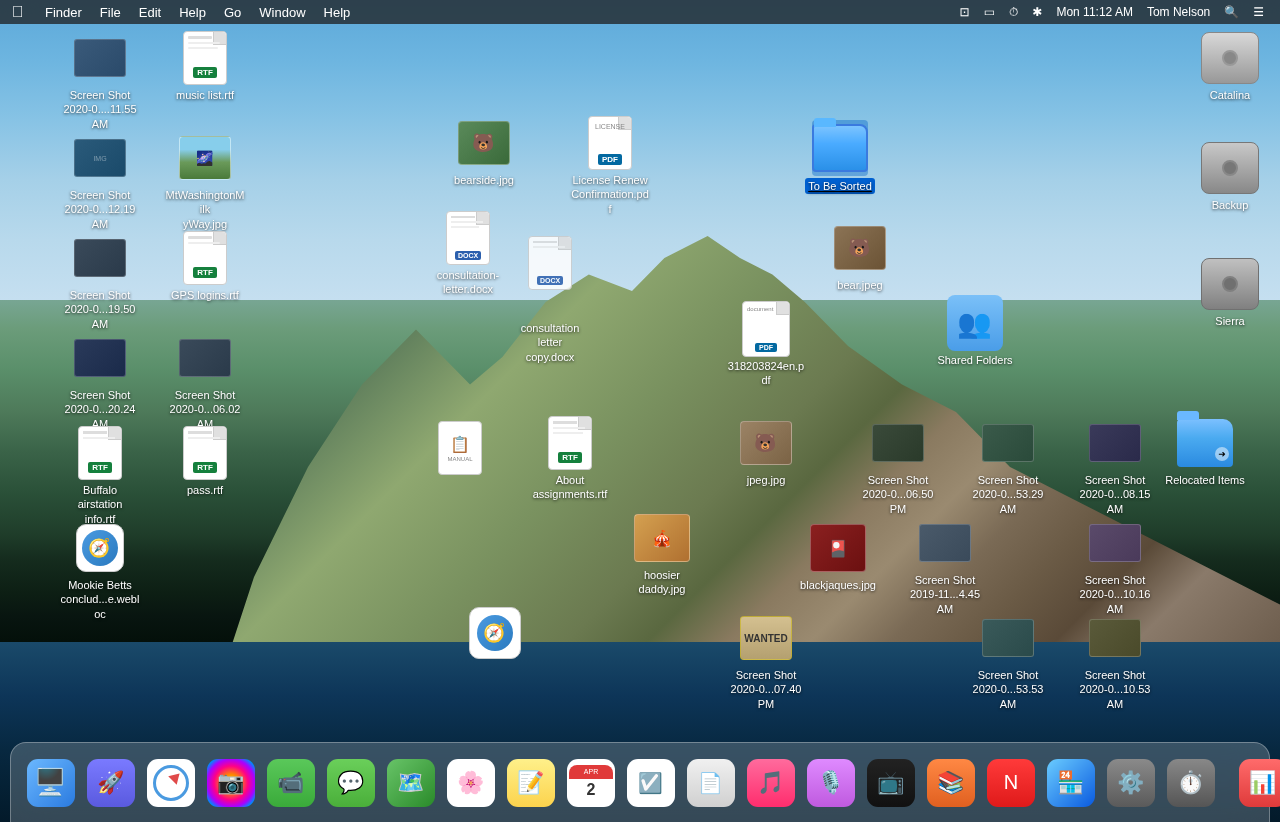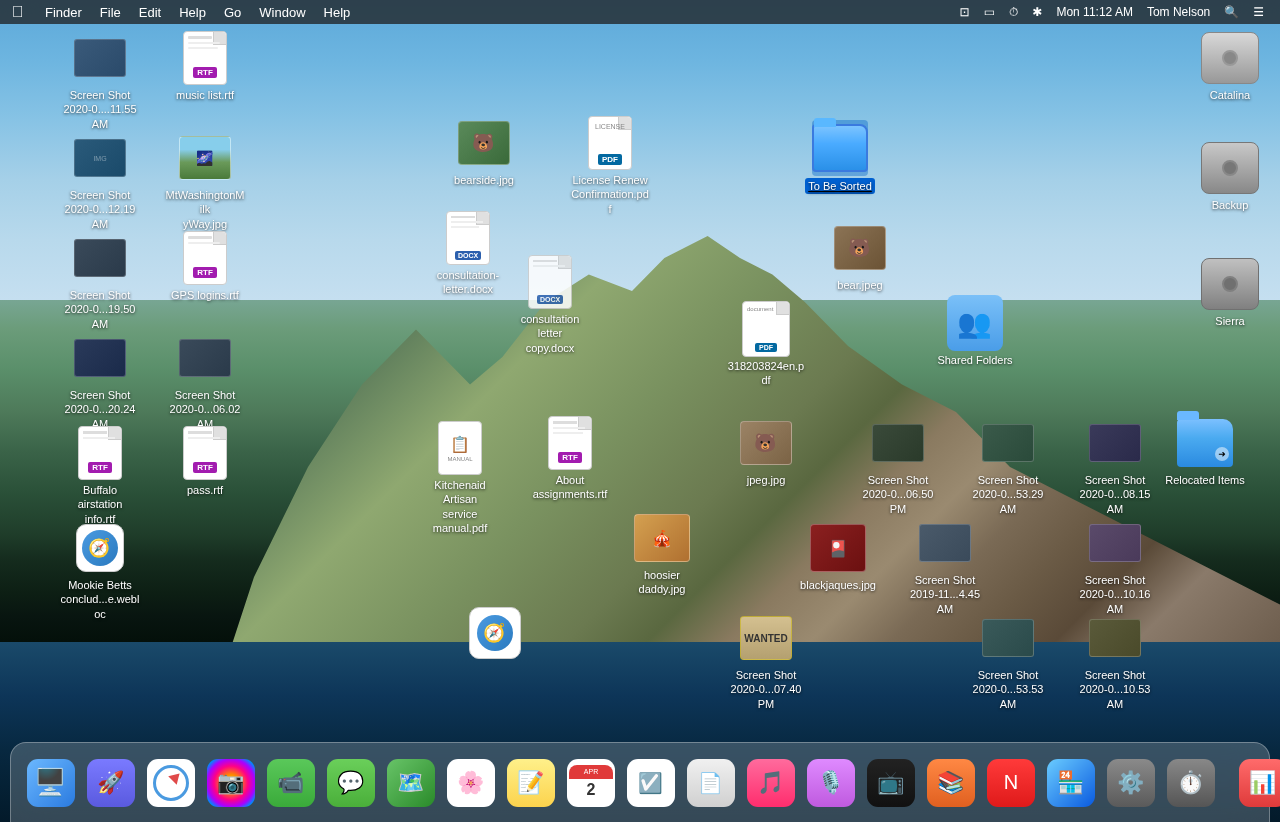--- a/index.html
+++ b/index.html
@@ -244,21 +244,21 @@
       position: absolute;
       top: 0; right: 0;
       width: 12px; height: 12px;
       background: #e0e0e0;
       border-left: 1px solid #ccc;
       border-bottom: 1px solid #ccc;
       border-radius: 0 4px 0 0;
     }
 
     .rtf-badge {
-      background: #a21caf;
+      background: #15803d;
       color: white;
       font-size: 8px;
       font-weight: bold;
       padding: 1px 4px;
       border-radius: 2px;
       margin-bottom: 2px;
     }
 
     .docx-icon {
       background: white;
@@ -572,39 +572,38 @@
     <div class="docx-icon">
       <div style="position:absolute;top:4px;left:4px;right:14px;height:2px;background:#ddd;"></div>
       <div style="position:absolute;top:9px;left:4px;right:6px;height:2px;background:#eee;"></div>
       <div style="position:absolute;top:14px;left:4px;right:10px;height:2px;background:#eee;"></div>
       <div class="docx-badge">DOCX</div>
     </div>
   </div>
   <div class="icon-label">consultation-<br>letter.docx</div>
 </div>
 
-<div class="desktop-icon" style="left:510px; top:254px;">
+<div class="desktop-icon" style="left:510px; top:235px;gap:28px;">
   <div class="icon-img">
     <div class="docx-icon" style="opacity:0.85;">
       <div style="position:absolute;top:4px;left:4px;right:14px;height:2px;background:#ddd;"></div>
       <div style="position:absolute;top:9px;left:4px;right:6px;height:2px;background:#eee;"></div>
       <div class="docx-badge">DOCX</div>
     </div>
   </div>
   <div class="icon-label">consultation letter<br>copy.docx</div>
 </div>
 
 <div class="desktop-icon" style="left:420px; top:420px;">
   <div class="icon-img">
     <div class="pdf-kitchenaid">
       <div style="font-size:16px;">📋</div>
       <div style="font-size:6px;color:#888;margin-top:2px;">MANUAL</div>
     </div>
   </div>
-  <div class="icon-label">Kitchenaid Artisan<br>service manual.pdf</div>
 </div>
 
 <div class="desktop-icon" style="left:530px; top:415px;">
   <div class="icon-img">
     <div class="rtf-icon">
       <div style="position:absolute;top:4px;left:4px;right:14px;height:3px;background:#ddd;"></div>
       <div style="position:absolute;top:10px;left:4px;right:6px;height:2px;background:#eee;"></div>
       <div style="position:absolute;top:15px;left:4px;right:8px;height:2px;background:#eee;"></div>
       <div class="rtf-badge">RTF</div>
     </div>

